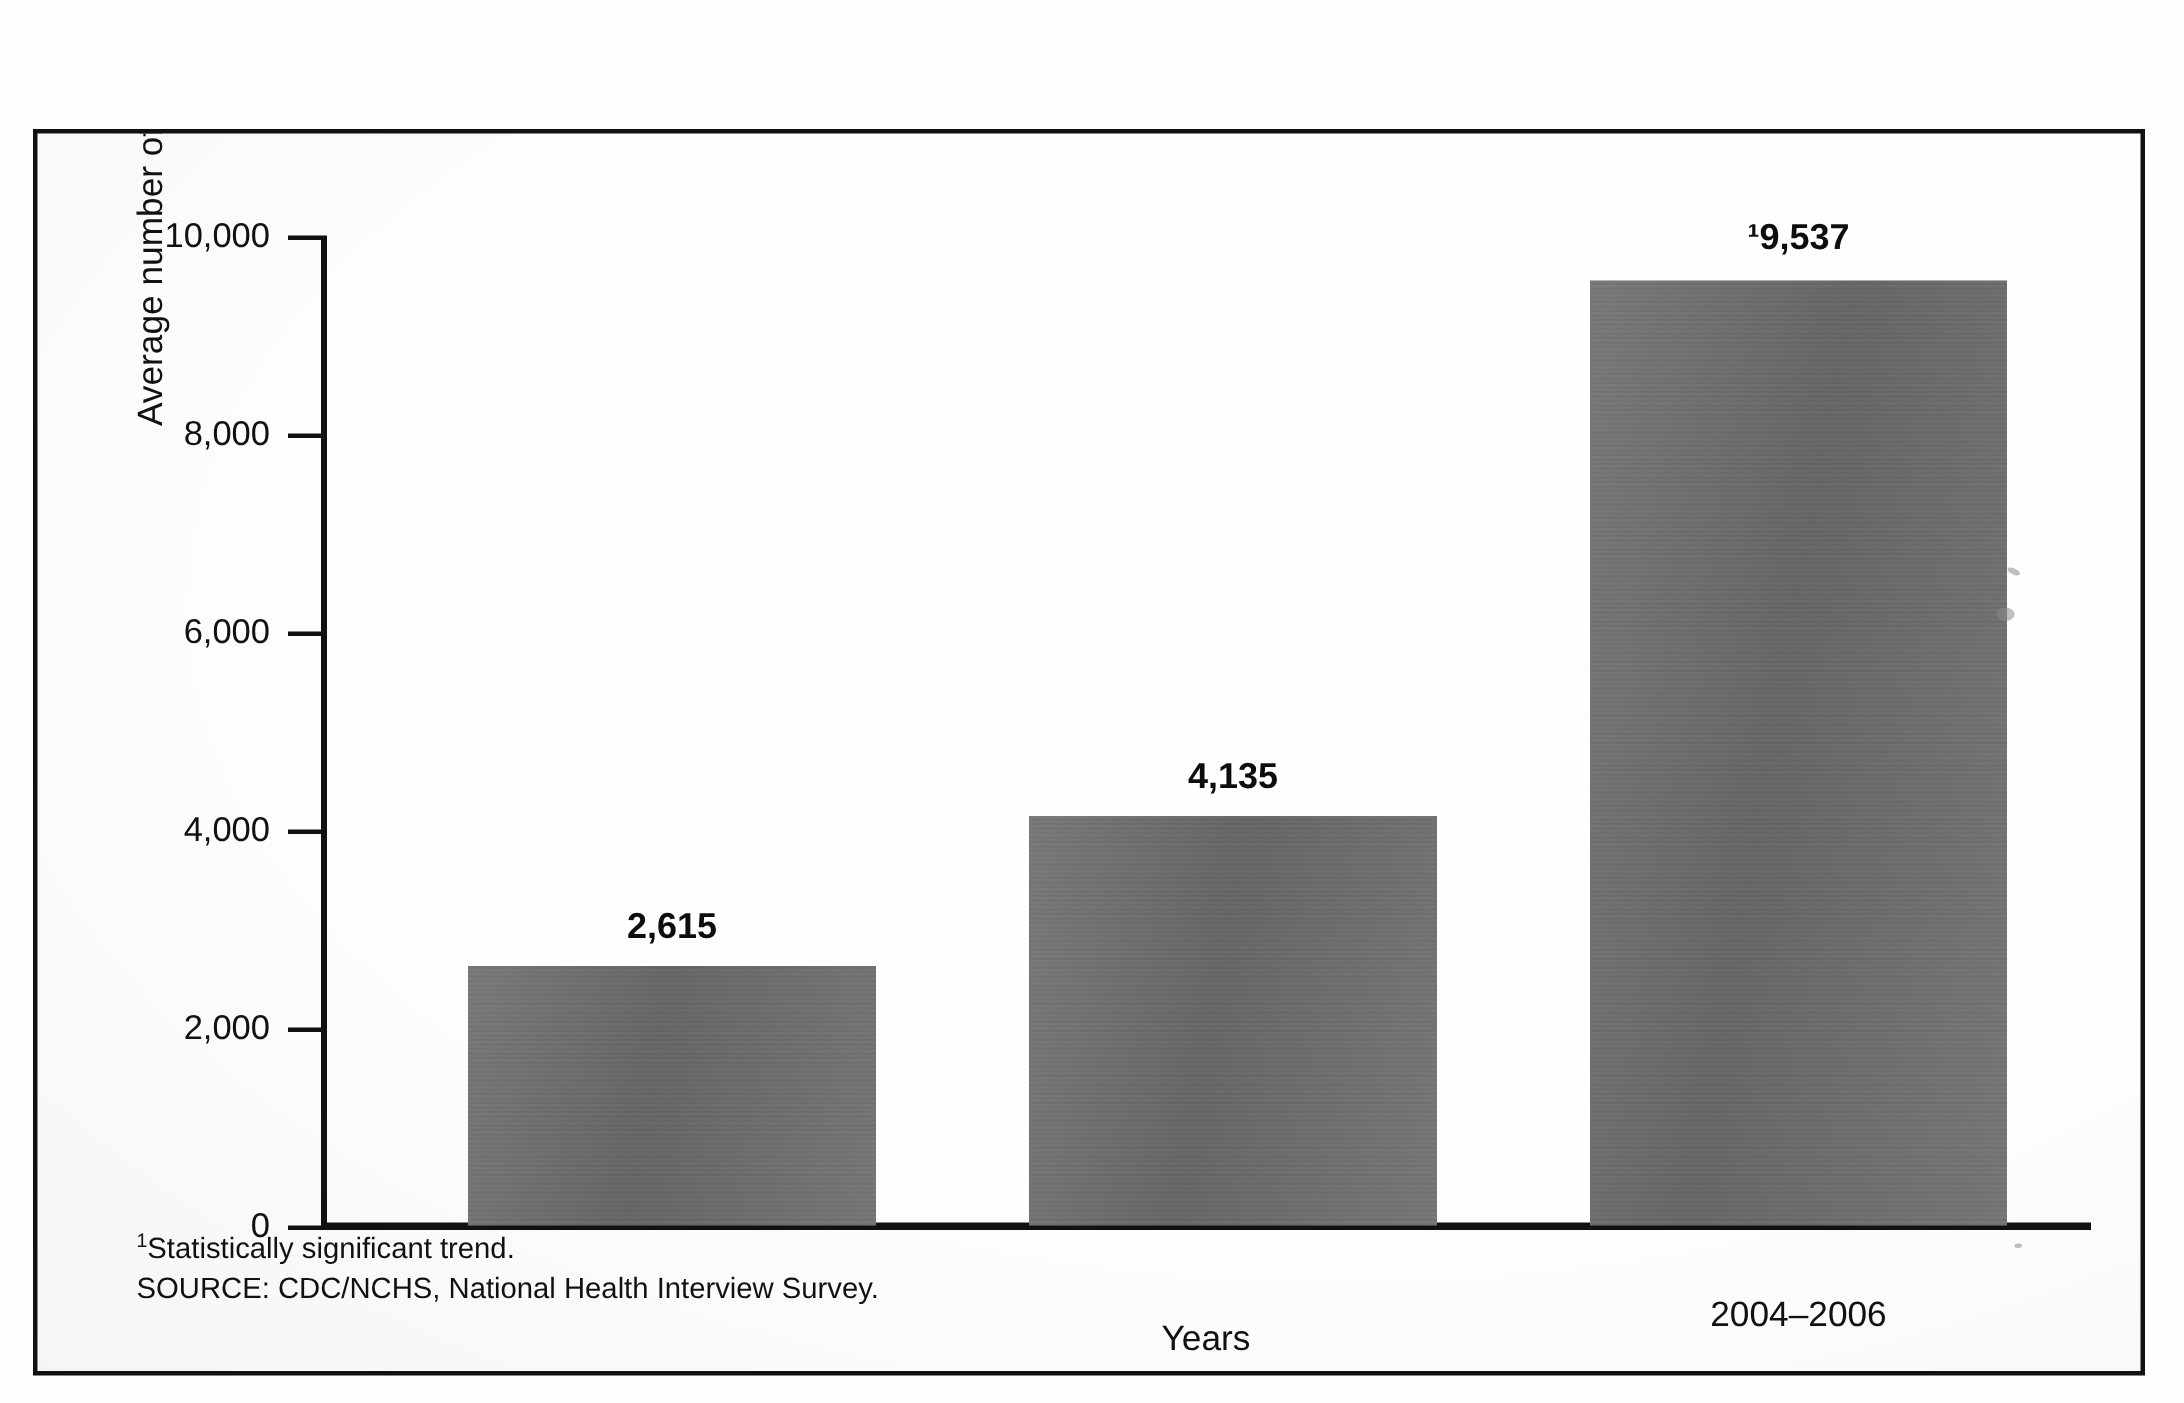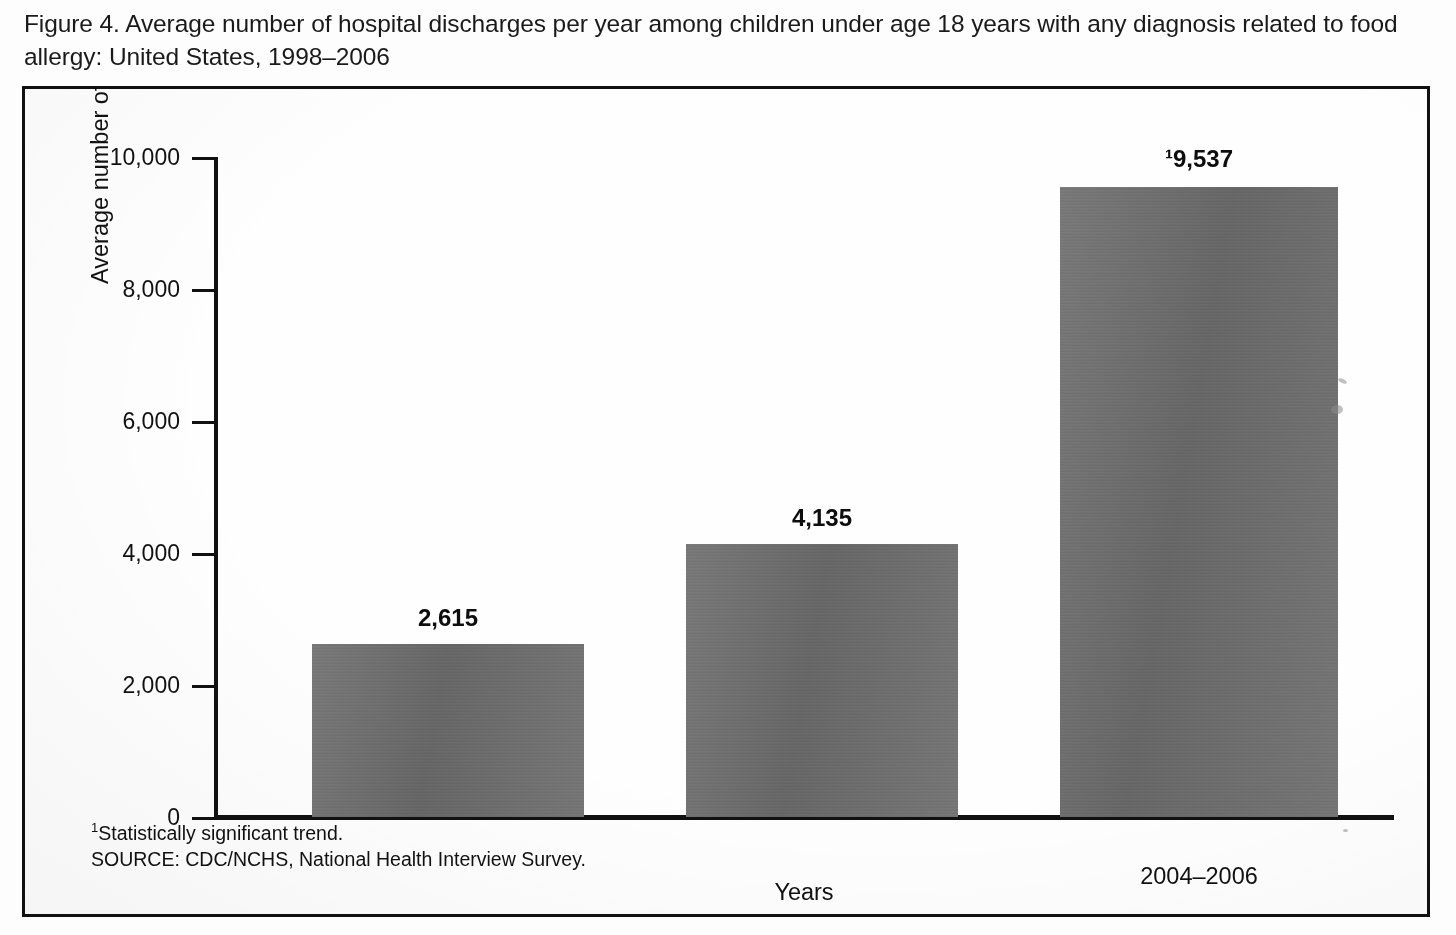--- a/index.html
+++ b/index.html
@@ -168,21 +168,20 @@
     background: #8a8a8a;
     border-radius: 50%;
     opacity: .55;
   }
 </style>
 </head>
 <body>
 
 <div class="page">
 
-  <div class="caption">Figure 4. Average number of hospital discharges per year among children under age 18 years with any diagnosis related to food allergy: United States, 1998–2006</div>
 
   <div class="frame">
 
     <div class="y-axis-title">Average number of discharges per year</div>
 
     <div class="plot">
 
       <div class="y-axis-line"></div>
       <div class="x-axis-line"></div>
 

